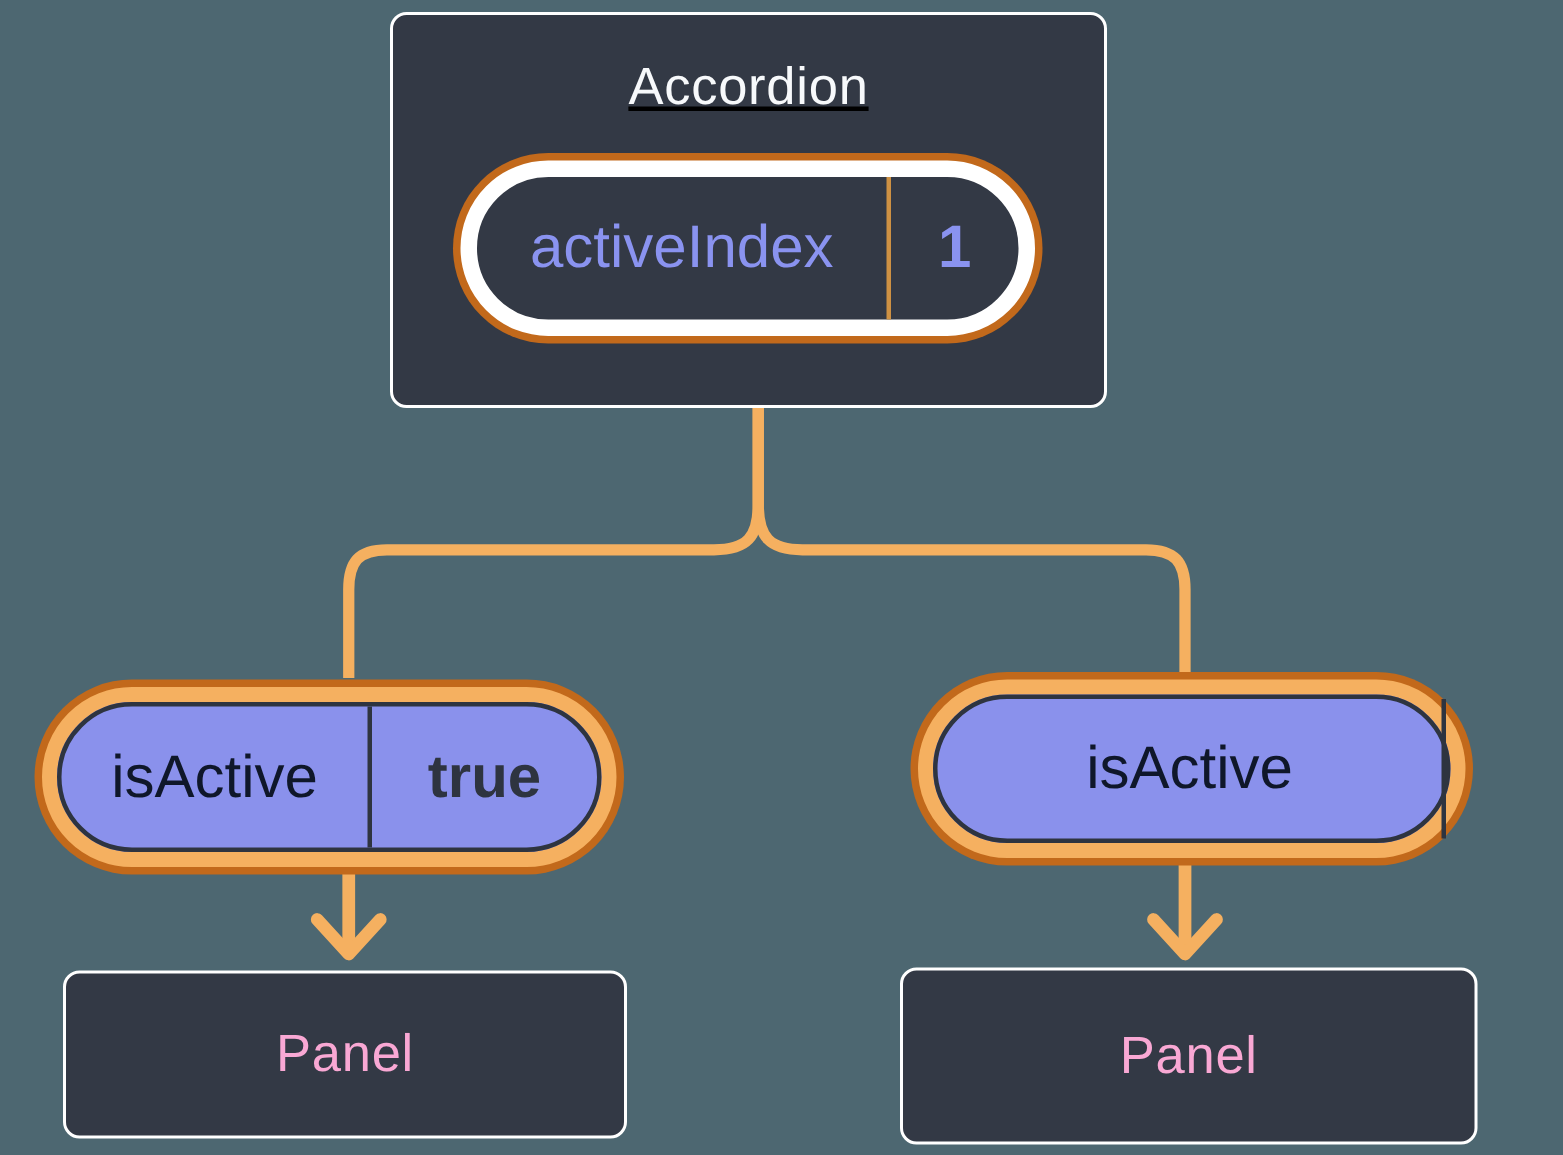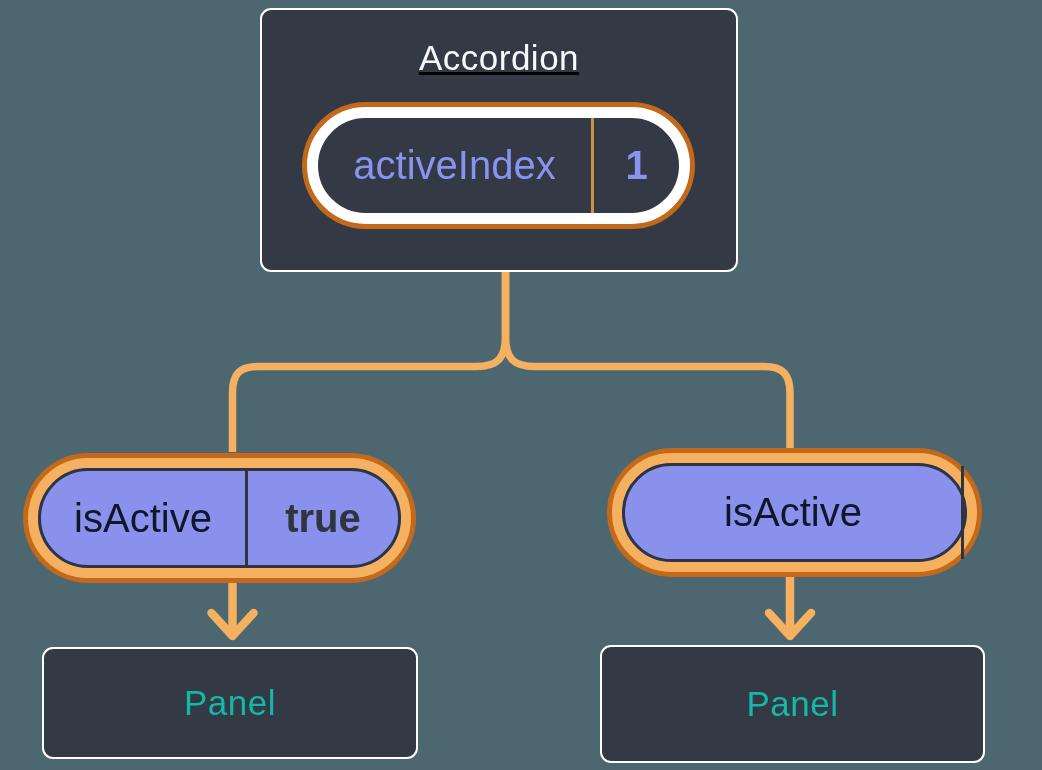--- a/index.html
+++ b/index.html
@@ -42,21 +42,21 @@
   }
   .prop-name{flex:1;display:flex;align-items:center;justify-content:center;
     font-size:40px;color:#0f172a;}
   .prop-divider{width:3px;background:#2E3440;}
   .prop-value{display:flex;align-items:center;justify-content:center;
     font-size:40px;font-weight:700;color:#2E3440;}
   .prop-value.left{width:150px;}
   .prop-value.right{width:133px;}
   
   .panel-label{width:100%;height:100%;display:flex;align-items:center;justify-content:center;
-    font-size:35px;color:#14b8a6;letter-spacing:.5px;}
+    font-size:35px;color:#f9a8d4;letter-spacing:.5px;}
   .sparkles{position:absolute;z-index:2;}
 </style>
 </head>
 <body>
 
 <div class="stage">
 
   <svg class="overlay" width="1042" height="770" viewBox="0 0 1042 770">
     <g fill="none" stroke="#F5B060">
       <path stroke-width="7.5" d="M505.5 268 V336 C505.5 358 498 366.5 476 366.5 H258 C239 366.5 232.5 374.5 232.5 393 V452"></path>

